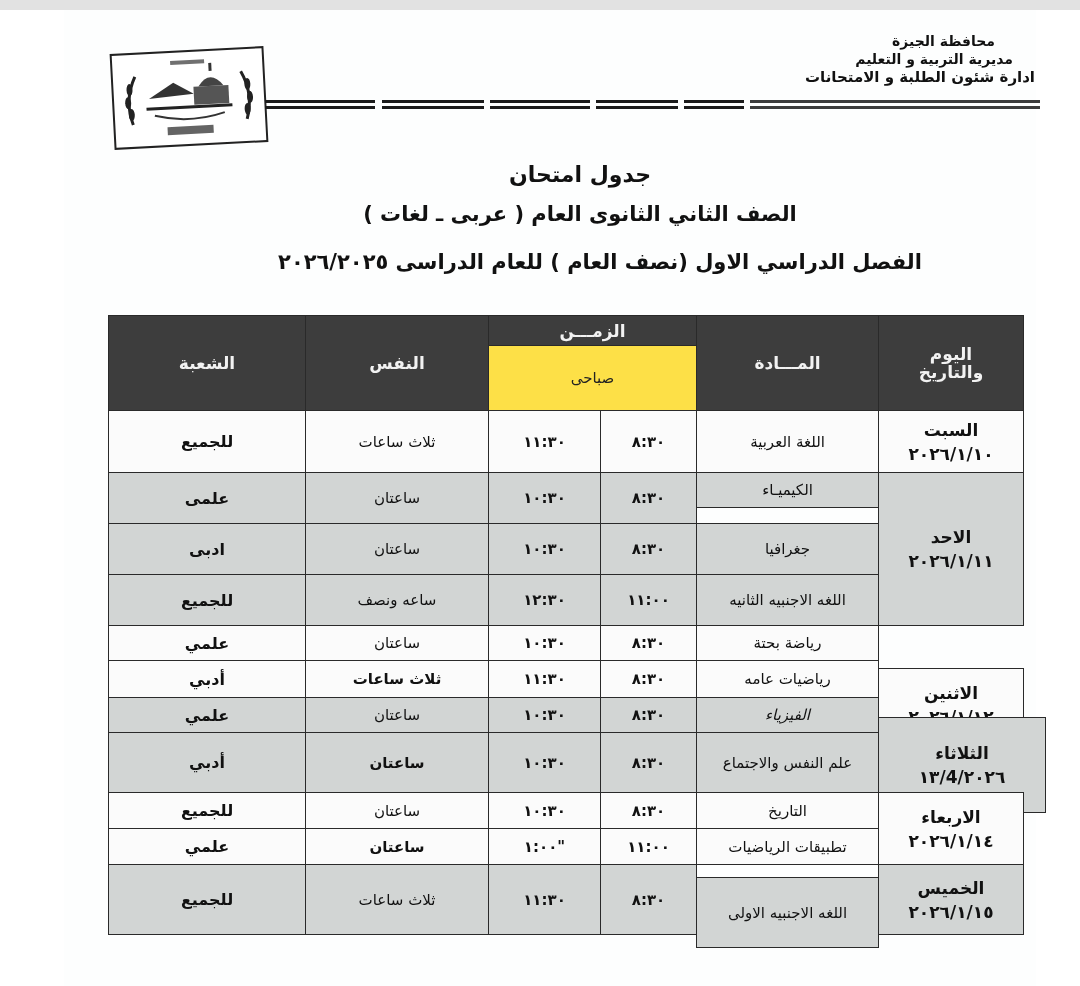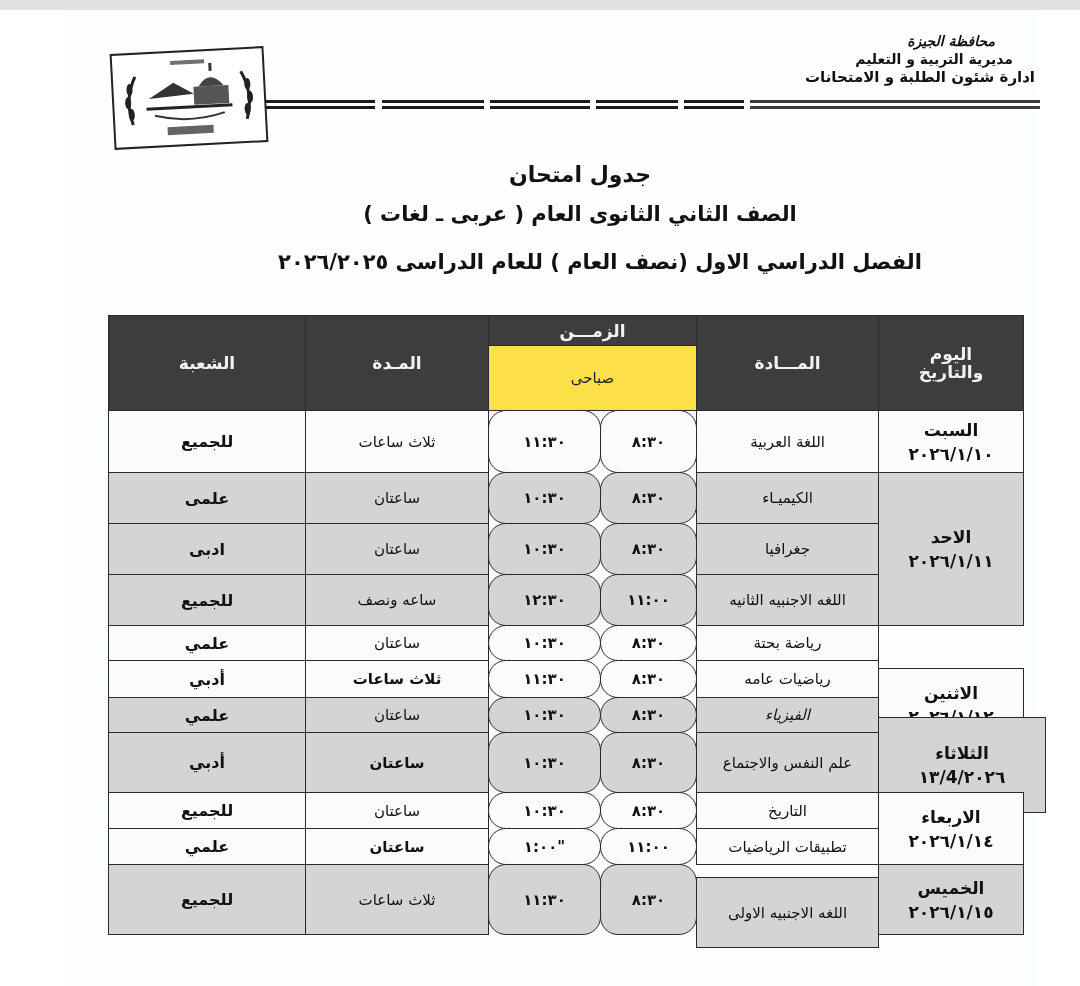--- a/index.html
+++ b/index.html
@@ -7,21 +7,21 @@
     width:1080px; height:986px; position:relative; overflow:hidden;
     background:#ffffff;
     font-family:"DejaVu Sans", sans-serif;
   }
   .topband { position:absolute; left:0; top:0; width:1080px; height:10px; background:#e2e2e2; }
   .paper { position:absolute; left:64px; top:10px; width:972px; height:976px; background:#fdfefe; }
   .rightmargin { position:absolute; left:1036px; top:10px; width:44px; height:976px; background:#ffffff; }
 
   .hdr { position:absolute; right:45px; top:32px; text-align:right; direction:rtl; }
   .hdr div { font-weight:bold; color:#111; line-height:18px; }
-  .hdr .l1 { font-size:14px; margin-right:40px;font-style:italic; }
+  .hdr .l1 { font-size:14px; margin-right:40px; }
   .hdr .l2 { font-size:14px; margin-right:22px; }
   .hdr .l3 { font-size:15px; }
 
   .logo {
     position:absolute; left:112px; top:50px; width:150px; height:92px;
     border:2px solid #222; transform:rotate(-3deg); background:#fff;
   }
   .logo svg { position:absolute; left:0; top:0; }
 
   .sep { position:absolute; top:100px; height:11px; }
@@ -38,21 +38,21 @@
     position:absolute; box-sizing:border-box; border:1.5px solid #2a2a2a;
     display:flex; align-items:center; justify-content:center; text-align:center;
     color:#111; font-size:15px; direction:rtl;
   }
   .hd { background:#3d3d3d; color:#f2f2f2; font-weight:bold; font-size:17px; line-height:18px; }
   .sub { background:#fde047; color:#222; font-size:15px; }
   .w { background:#fbfbfb; }
   .g { background:#d2d5d4; }
   .day { font-weight:bold; font-size:17px; flex-direction:column; line-height:24px; }
   .day .dt { font-size:17px; letter-spacing:1px; }
-  .time { font-size:15px; letter-spacing:1px; font-weight:bold;border-radius:18px; }
+  .time { font-size:15px; letter-spacing:1px; font-weight:bold; }
   .br { font-weight:bold; font-size:16px; }
 </style>
 </head>
 <body>
 
 <div class="topband"></div>
 <div class="paper"></div>
 <div class="rightmargin"></div>
 
 <div class="hdr">
@@ -112,21 +112,21 @@
 <div class="title t1">جدول امتحان</div>
 <div class="title t2">الصف الثاني الثانوى العام ( عربى ـ لغات )</div>
 <div class="title t3">الفصل الدراسي الاول (نصف العام ) للعام الدراسى ٢٠٢٦/٢٠٢٥</div>
 
 <div class="tbl">
 
   <div class="cell hd" style="left:770px;top:0;width:146px;height:96px;padding:12px 20px;">اليوم والتاريخ</div>
   <div class="cell hd" style="left:588px;top:0;width:183px;height:96px;">المـــادة</div>
   <div class="cell hd" style="left:380px;top:0;width:209px;height:31px;">الزمـــن</div>
   <div class="cell sub" style="left:380px;top:30px;width:209px;height:66px;">صباحى</div>
-  <div class="cell hd" style="left:197px;top:0;width:184px;height:96px;">المـدة</div>
+  <div class="cell hd" style="left:197px;top:0;width:184px;height:96px;">النفس</div>
   <div class="cell hd" style="left:0;top:0;width:198px;height:96px;">الشعبة</div>
 
   <div class="cell day w" style="left:770px;top:95px;width:146px;height:63px;">
     <span>السبت</span>
     <span class="dt">٢٠٢٦/١/١٠</span>
   </div>
   <div class="cell day g" style="left:770px;top:157px;width:146px;height:154px;">
     <span>الاحد</span>
     <span class="dt">٢٠٢٦/١/١١</span>
   </div>
@@ -146,21 +146,21 @@
     <span>الخميس</span>
     <span class="dt">٢٠٢٦/١/١٥</span>
   </div>
 
   <div class="cell w" style="left:588px;top:95px;width:183px;height:63px;">اللغة العربية</div>
   <div class="cell w time" style="left:492px;top:95px;width:97px;height:63px;">٨:٣٠</div>
   <div class="cell w time" style="left:380px;top:95px;width:113px;height:63px;">١١:٣٠</div>
   <div class="cell w" style="left:197px;top:95px;width:184px;height:63px;">ثلاث ساعات</div>
   <div class="cell w br" style="left:0;top:95px;width:198px;height:63px;">للجميع</div>
 
-  <div class="cell g" style="left:588px;top:157px;width:183px;height:52px;">الكيميـاء</div>
+  <div class="cell g" style="left:588px;top:157px;width:183px;height:36px;">الكيميـاء</div>
   <div class="cell g time" style="left:492px;top:157px;width:97px;height:52px;">٨:٣٠</div>
   <div class="cell g time" style="left:380px;top:157px;width:113px;height:52px;">١٠:٣٠</div>
   <div class="cell g" style="left:197px;top:157px;width:184px;height:52px;">ساعتان</div>
   <div class="cell g br" style="left:0;top:157px;width:198px;height:52px;">علمى</div>
 
   <div class="cell g" style="left:588px;top:208px;width:183px;height:52px;">جغرافيا</div>
   <div class="cell g time" style="left:492px;top:208px;width:97px;height:52px;">٨:٣٠</div>
   <div class="cell g time" style="left:380px;top:208px;width:113px;height:52px;">١٠:٣٠</div>
   <div class="cell g" style="left:197px;top:208px;width:184px;height:52px;">ساعتان</div>
   <div class="cell g br" style="left:0;top:208px;width:198px;height:52px;">ادبى</div>

